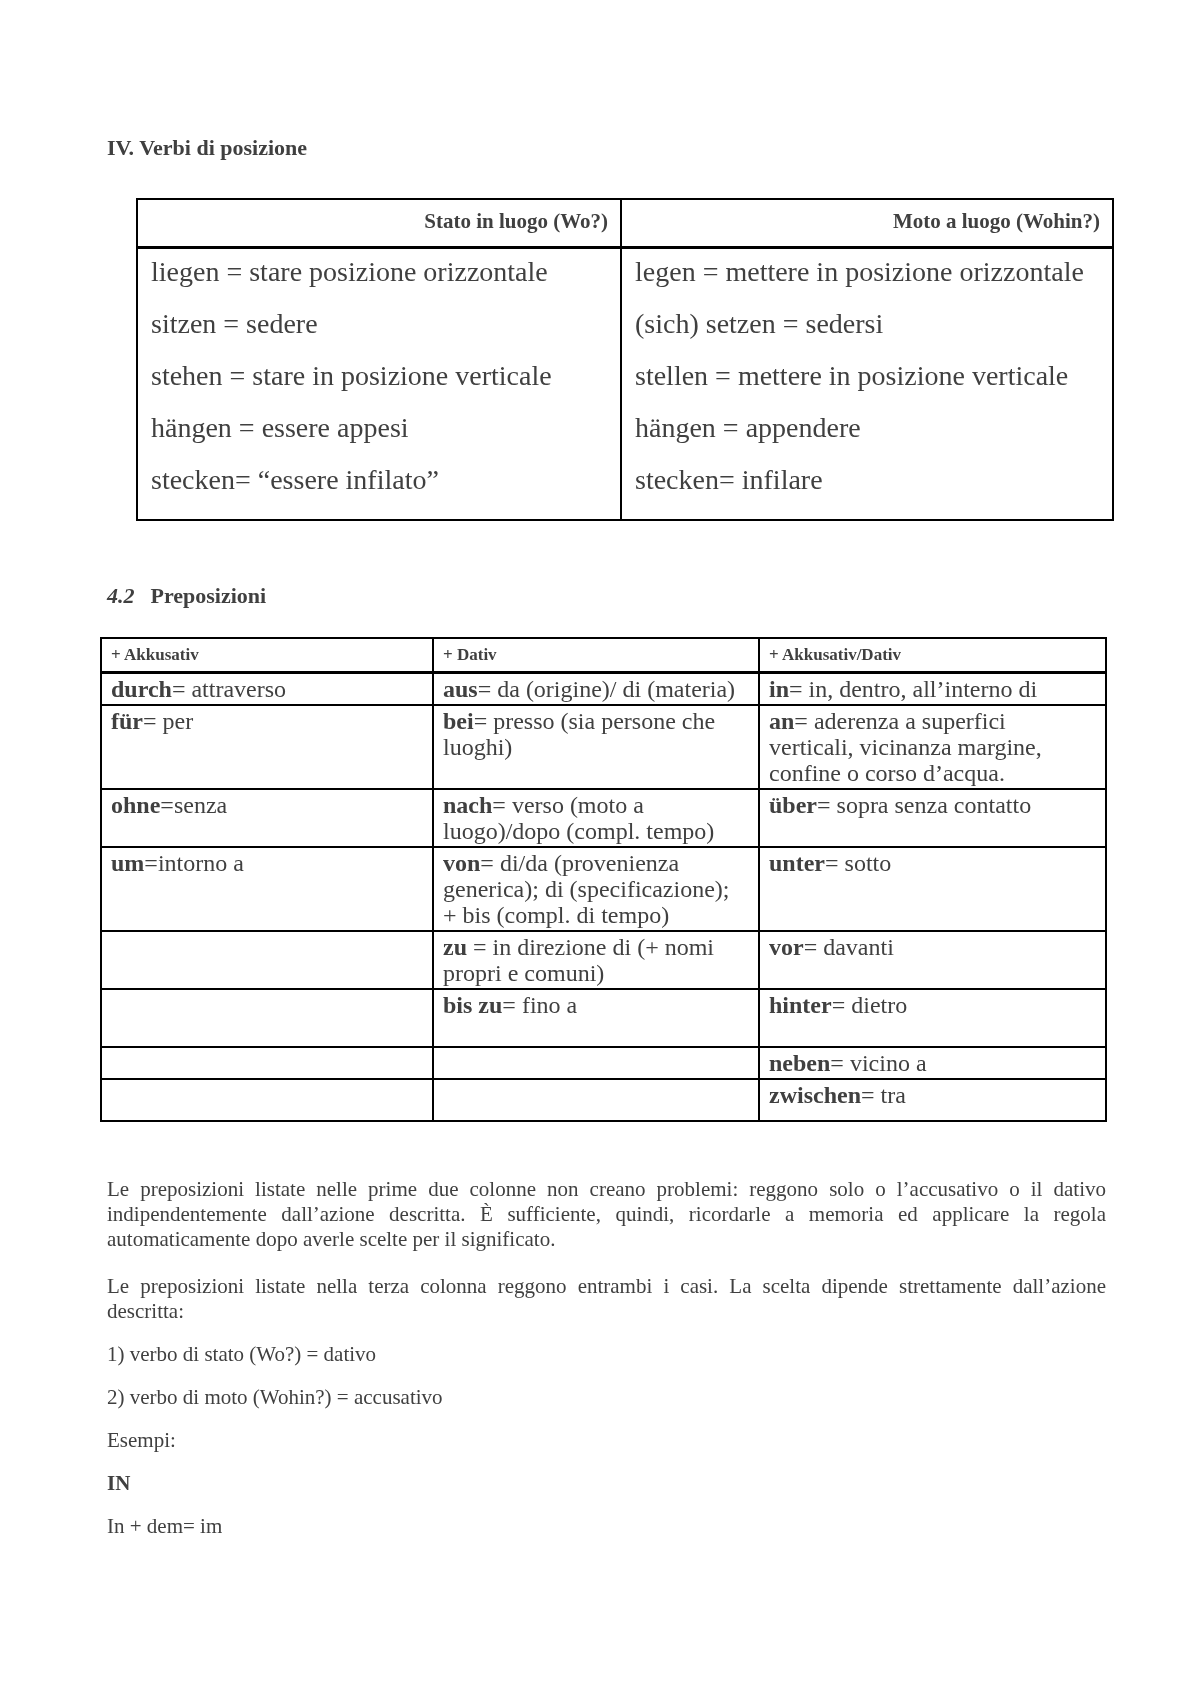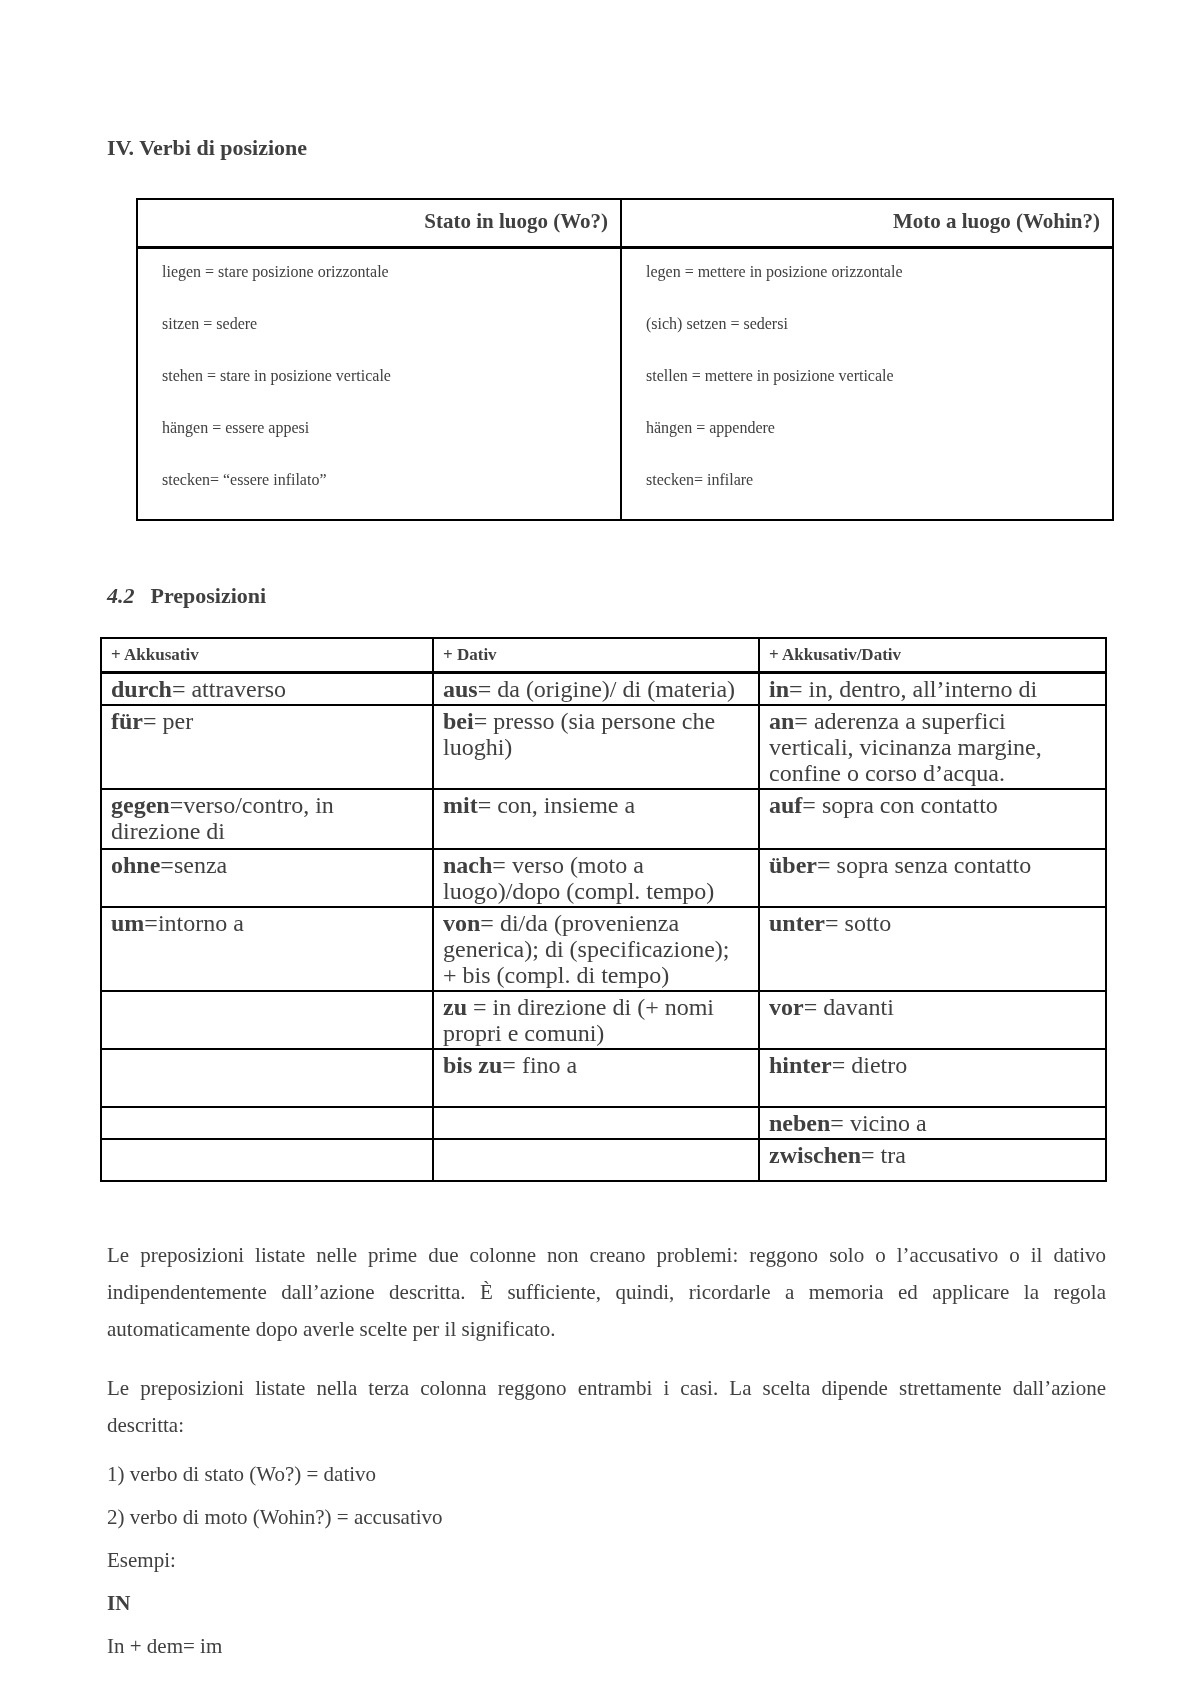--- a/index.html
+++ b/index.html
@@ -27,23 +27,23 @@
   }
   table.t1 th{
     border:2px solid #000;
     border-bottom:3px solid #000;
     font-size:21px;font-weight:bold;
     text-align:right;vertical-align:top;
     padding:9px 12px 12px 12px;
   }
   table.t1 td{
     border:2px solid #000;
-    font-size:16px;
+    font-size:28px;
     text-align:left;vertical-align:top;
-    padding:10px 24px;
+    padding:10px 13px;
     height:250px;
   }
   table.t1 td p{margin:0 0 26px 0;line-height:26px;}
   table.t1 td p:last-child{margin-bottom:0;}
 
   
   table.t2{
     border-collapse:collapse;
     table-layout:fixed;
     width:1005px;
@@ -59,21 +59,21 @@
   }
   table.t2 th{
     font-weight:bold;font-size:17px;
     border-bottom:3px solid #000;
     padding-top:3px;padding-bottom:3px;
   }
   .term{font-weight:bold;}
 
   
   .para{
-    font-size:21px;line-height:37px;
+    font-size:21px;line-height:25px;
     text-align:justify;
     margin:22px 0 0 7px;
     width:999px;
   }
   .para.first{margin-top:55px;}
   .item{
     font-size:21px;line-height:31px;
     margin:12px 0 0 7px;
   }
   .item.gap{margin-top:15px;}
@@ -134,25 +134,20 @@
     <tr style="height:27px">
       <td><span class="term">durch</span><span>= attraverso</span></td>
       <td><span class="term">aus</span><span>= da (origine)/ di (materia)</span></td>
       <td><span class="term">in</span><span>= in, dentro, all’interno di</span></td>
     </tr>
     <tr style="height:84px">
       <td><span class="term">für</span><span>= per</span></td>
       <td><span class="term">bei</span><span>= presso (sia persone che luoghi)</span></td>
       <td><span class="term">an</span><span>= aderenza a superfici verticali, vicinanza margine, confine o corso d’acqua.</span></td>
     </tr>
-    <tr style="height:60px">
-      <td><span class="term">gegen</span><span>=verso/contro, in direzione di</span></td>
-      <td><span class="term">mit</span><span>= con, insieme a</span></td>
-      <td><span class="term">auf</span><span>= sopra con contatto</span></td>
-    </tr>
     <tr style="height:57px">
       <td><span class="term">ohne</span><span>=senza</span></td>
       <td><span class="term">nach</span><span>= verso (moto a luogo)/dopo (compl. tempo)</span></td>
       <td><span class="term">über</span><span>= sopra senza contatto</span></td>
     </tr>
     <tr style="height:83px">
       <td><span class="term">um</span><span>=intorno a</span></td>
       <td><span class="term">von</span><span>= di/da (provenienza generica); di (specificazione); + bis (compl. di tempo)</span></td>
       <td><span class="term">unter</span><span>= sotto</span></td>
     </tr>

